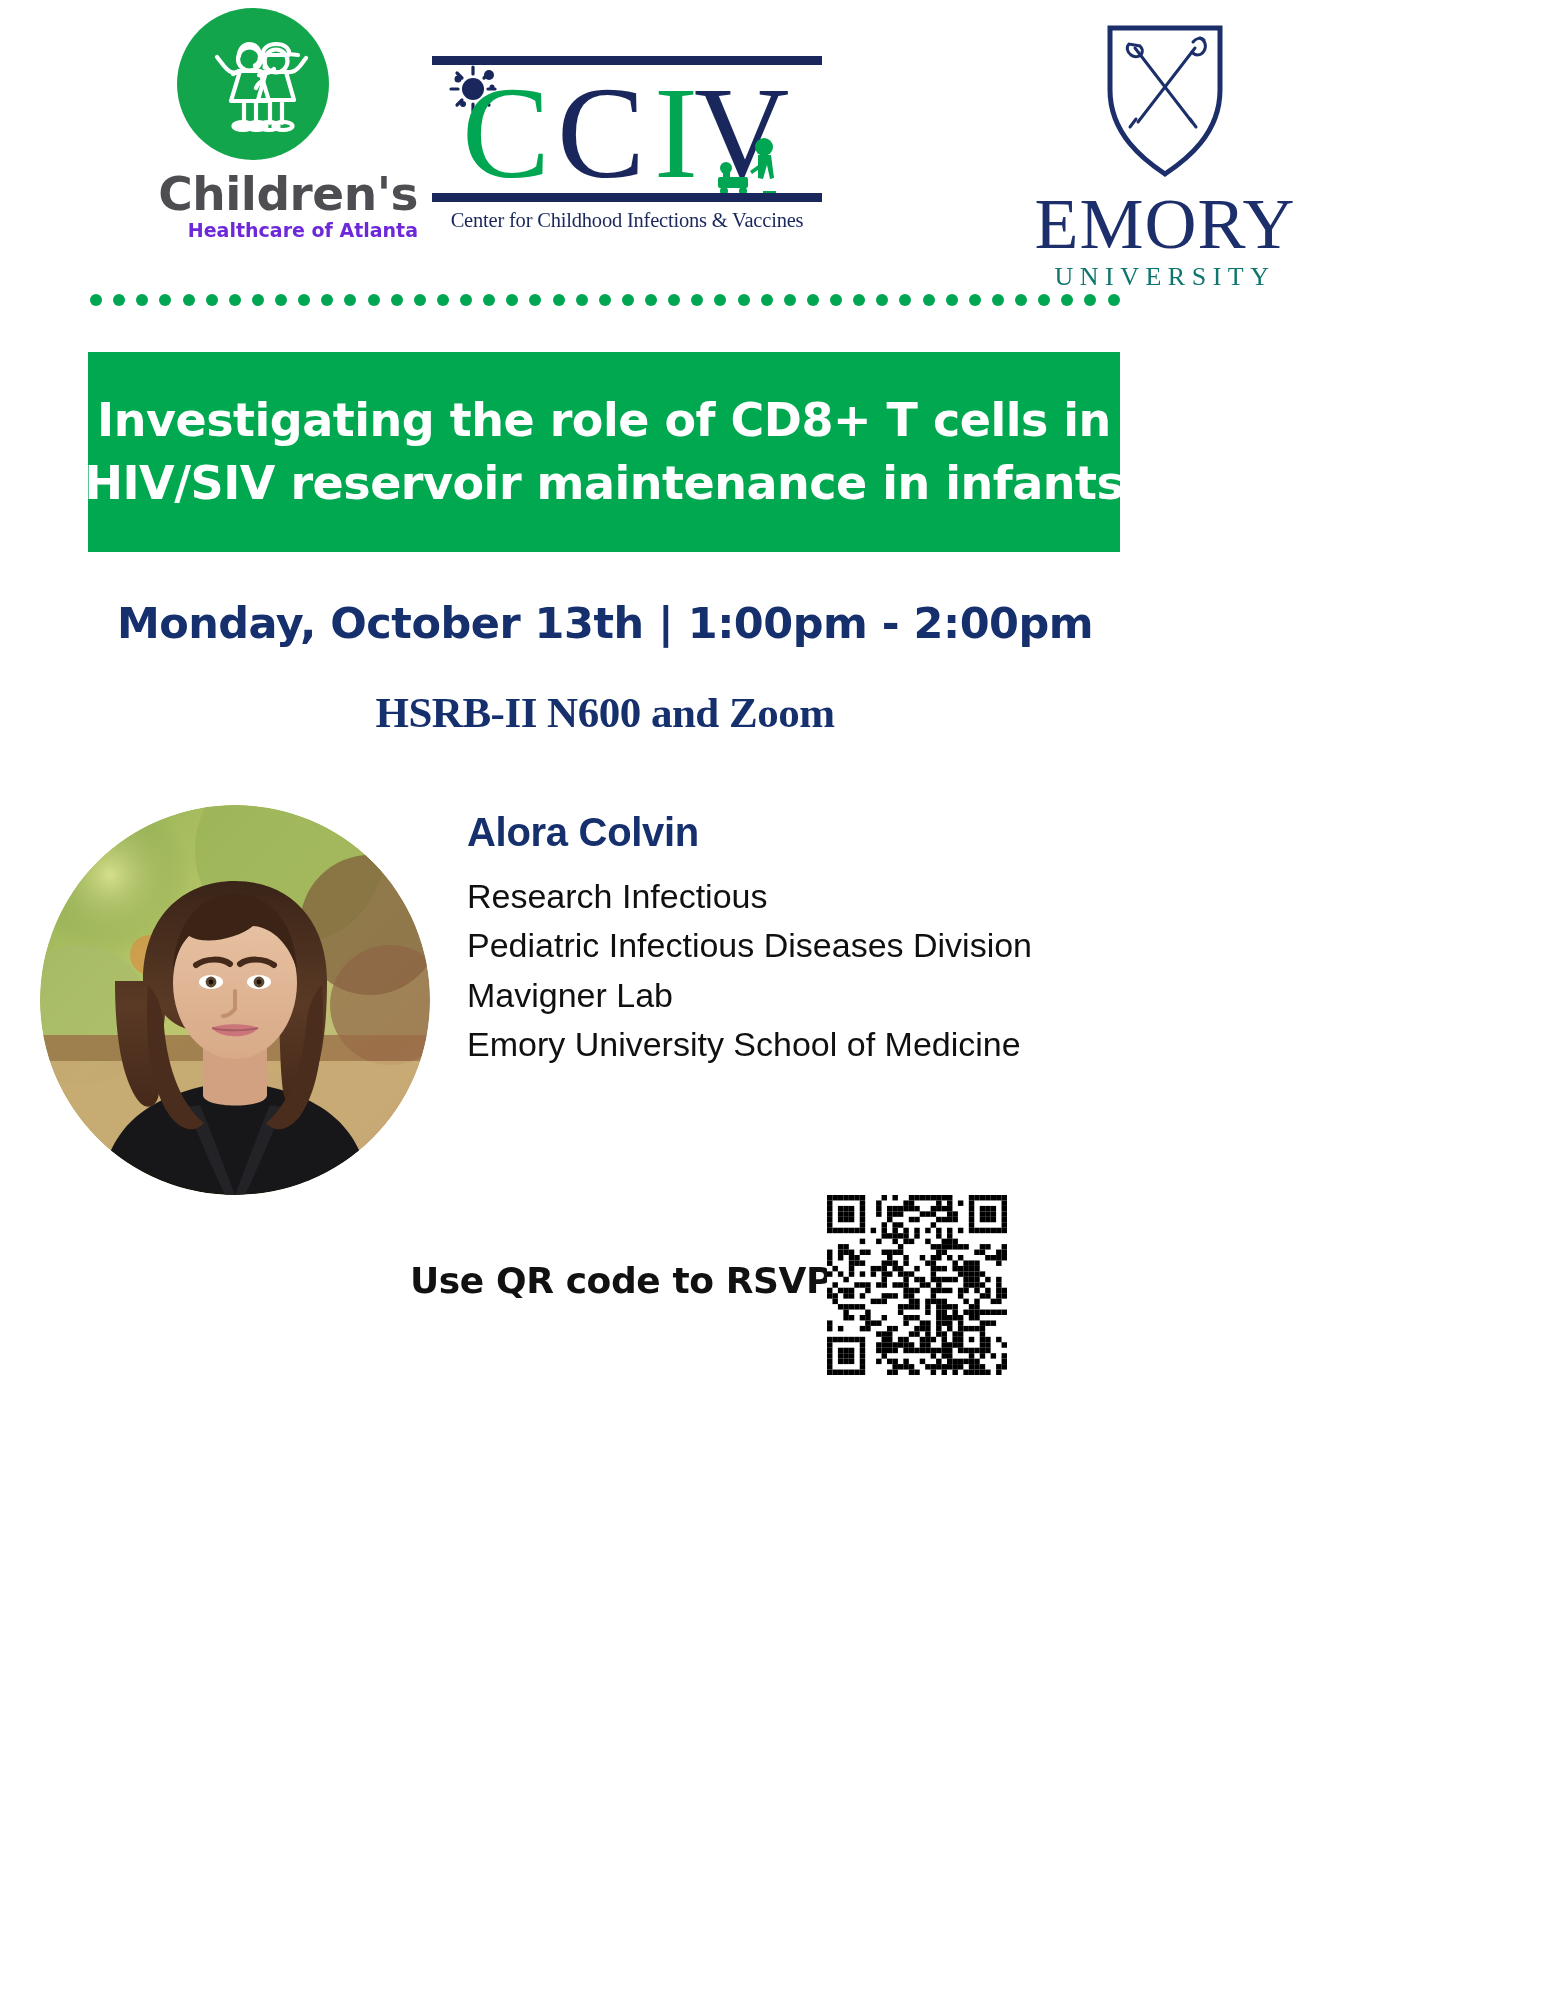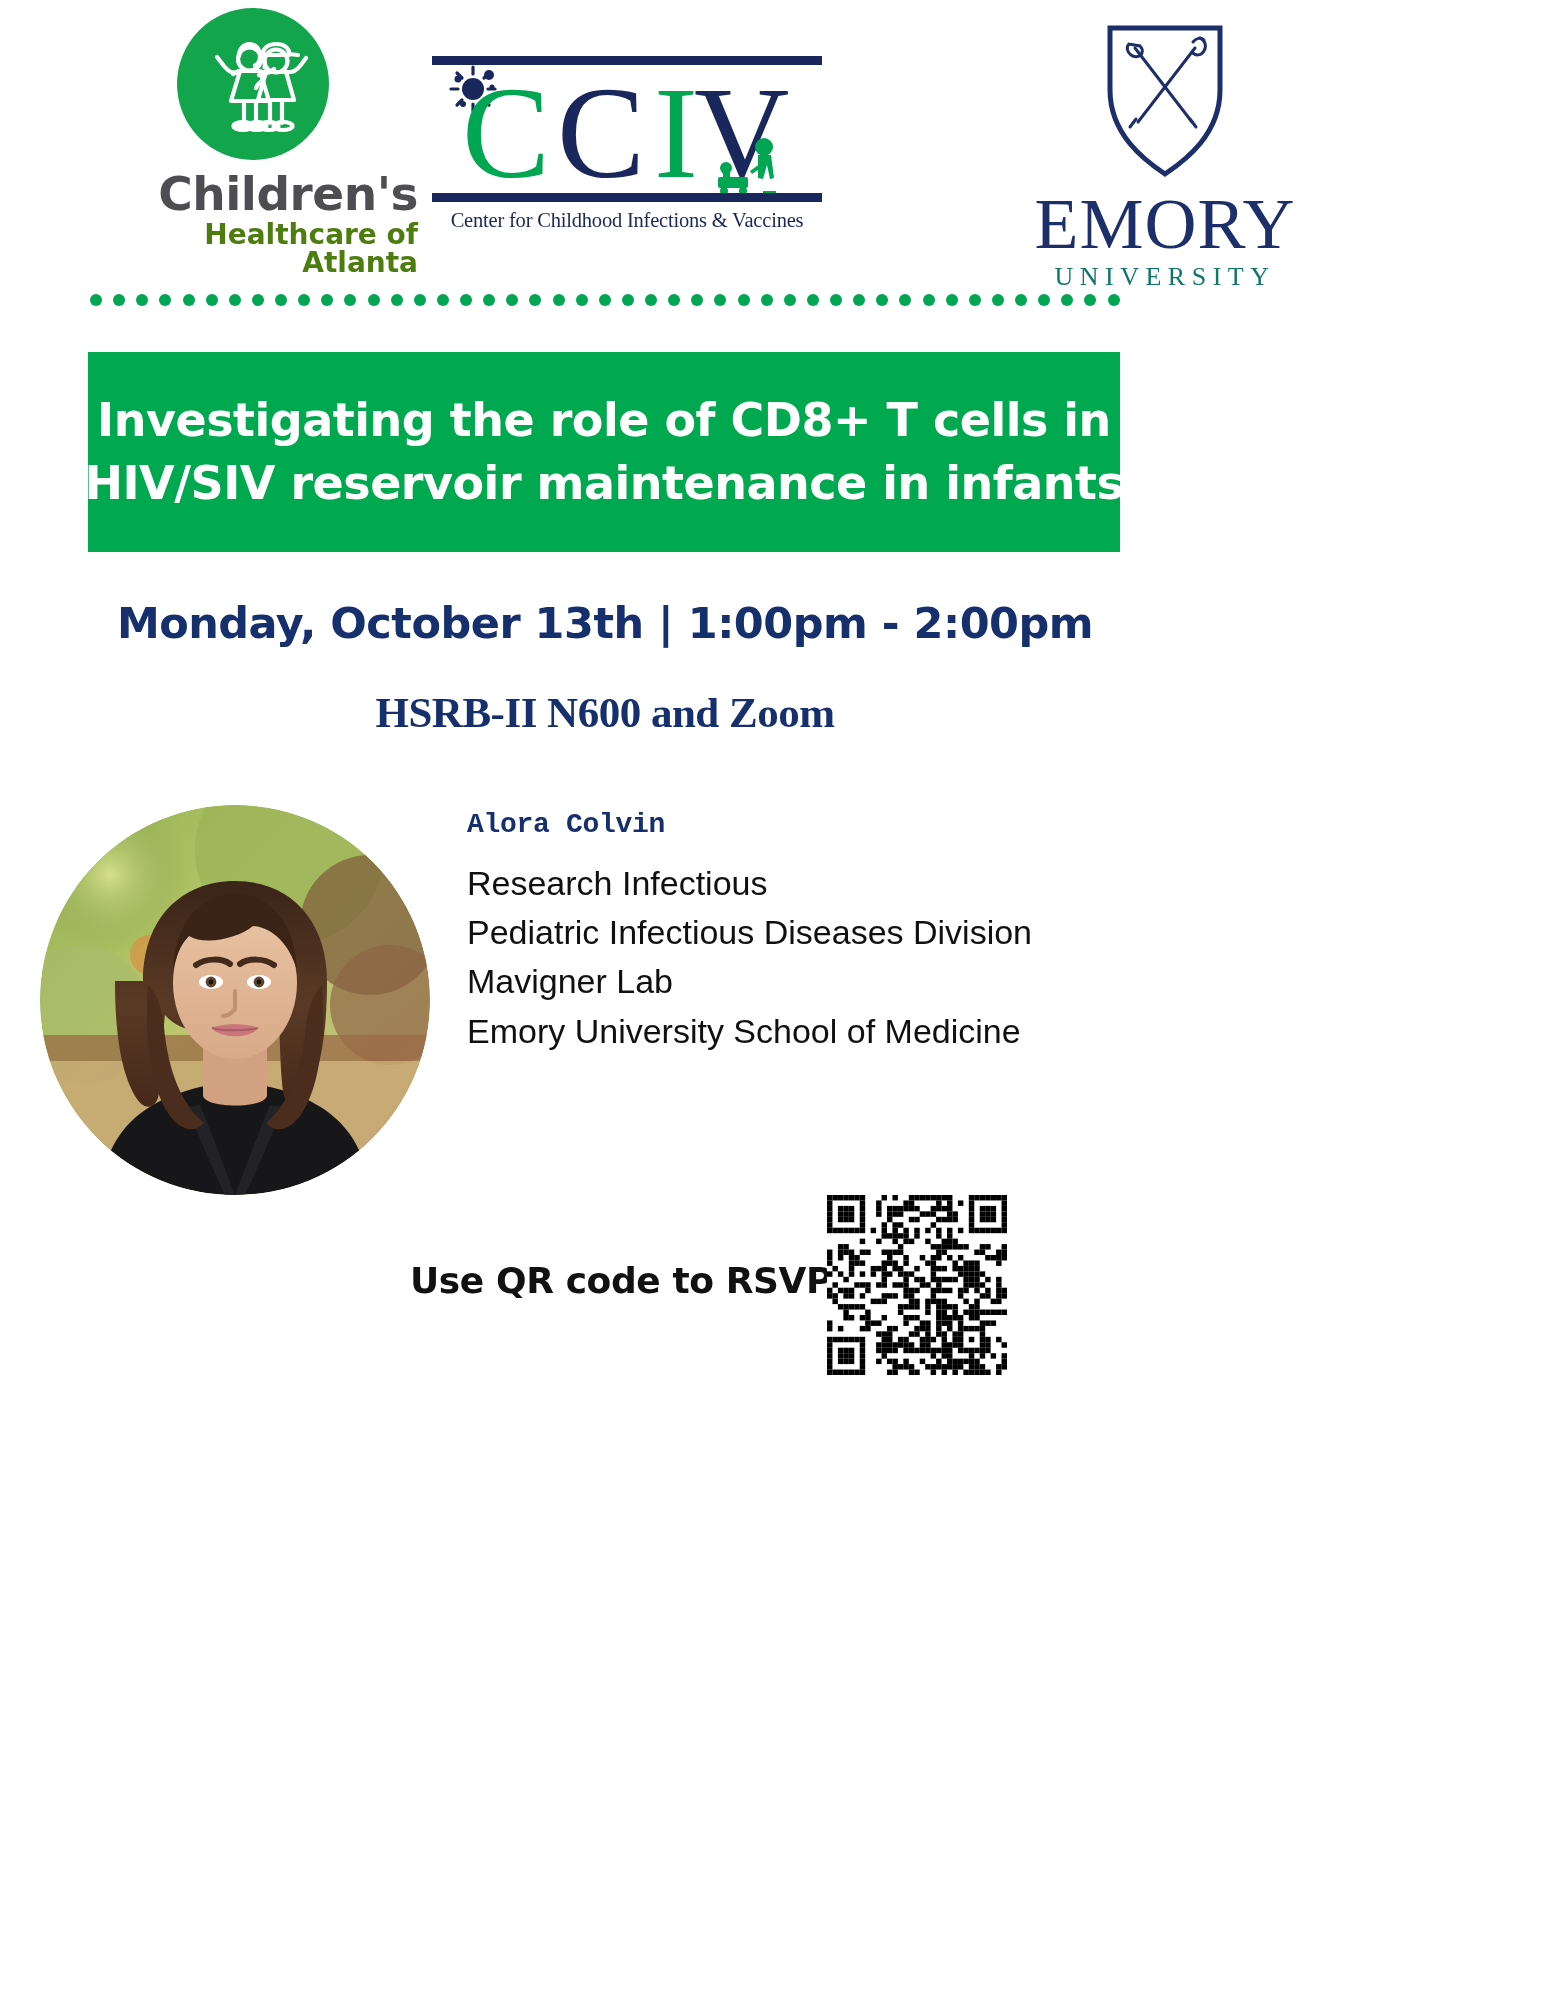--- a/index.html
+++ b/index.html
@@ -45,22 +45,22 @@
     font-weight: bold;
     font-size: 47px;
     color: #4d4d52;
     letter-spacing: -0.5px;
     margin-top: 10px;
     line-height: 1;
   }
   .cha-sub {
     font-family: "DejaVu Sans", sans-serif;
     font-weight: bold;
-    font-size: 28px;
-    color: #4d7c0f;
+    font-size: 19px;
+    color: #6d28d9;
     margin-top: 4px;
     line-height: 1;
   }
 
   
   .cciv-logo {
     position: absolute;
     left: 432px;
     top: 56px;
     width: 390px;
@@ -207,23 +207,23 @@
     overflow: hidden;
   }
   .headshot svg { display: block; }
   .speaker-info {
     position: absolute;
     left: 467px;
     top: 10px;
     width: 700px;
   }
   .speaker-name {
-    font-family: Liberation Mono, monospace;
+    font-family: Liberation Sans, sans-serif;
     font-weight: bold;
-    font-size: 28px;
+    font-size: 40px;
     color: #16306e;
     line-height: 1.1;
     letter-spacing: -0.3px;
   }
   .speaker-lines {
     margin-top: 18px;
   }
   .speaker-line {
     font-family: "Liberation Sans", sans-serif;
     font-size: 34px;

